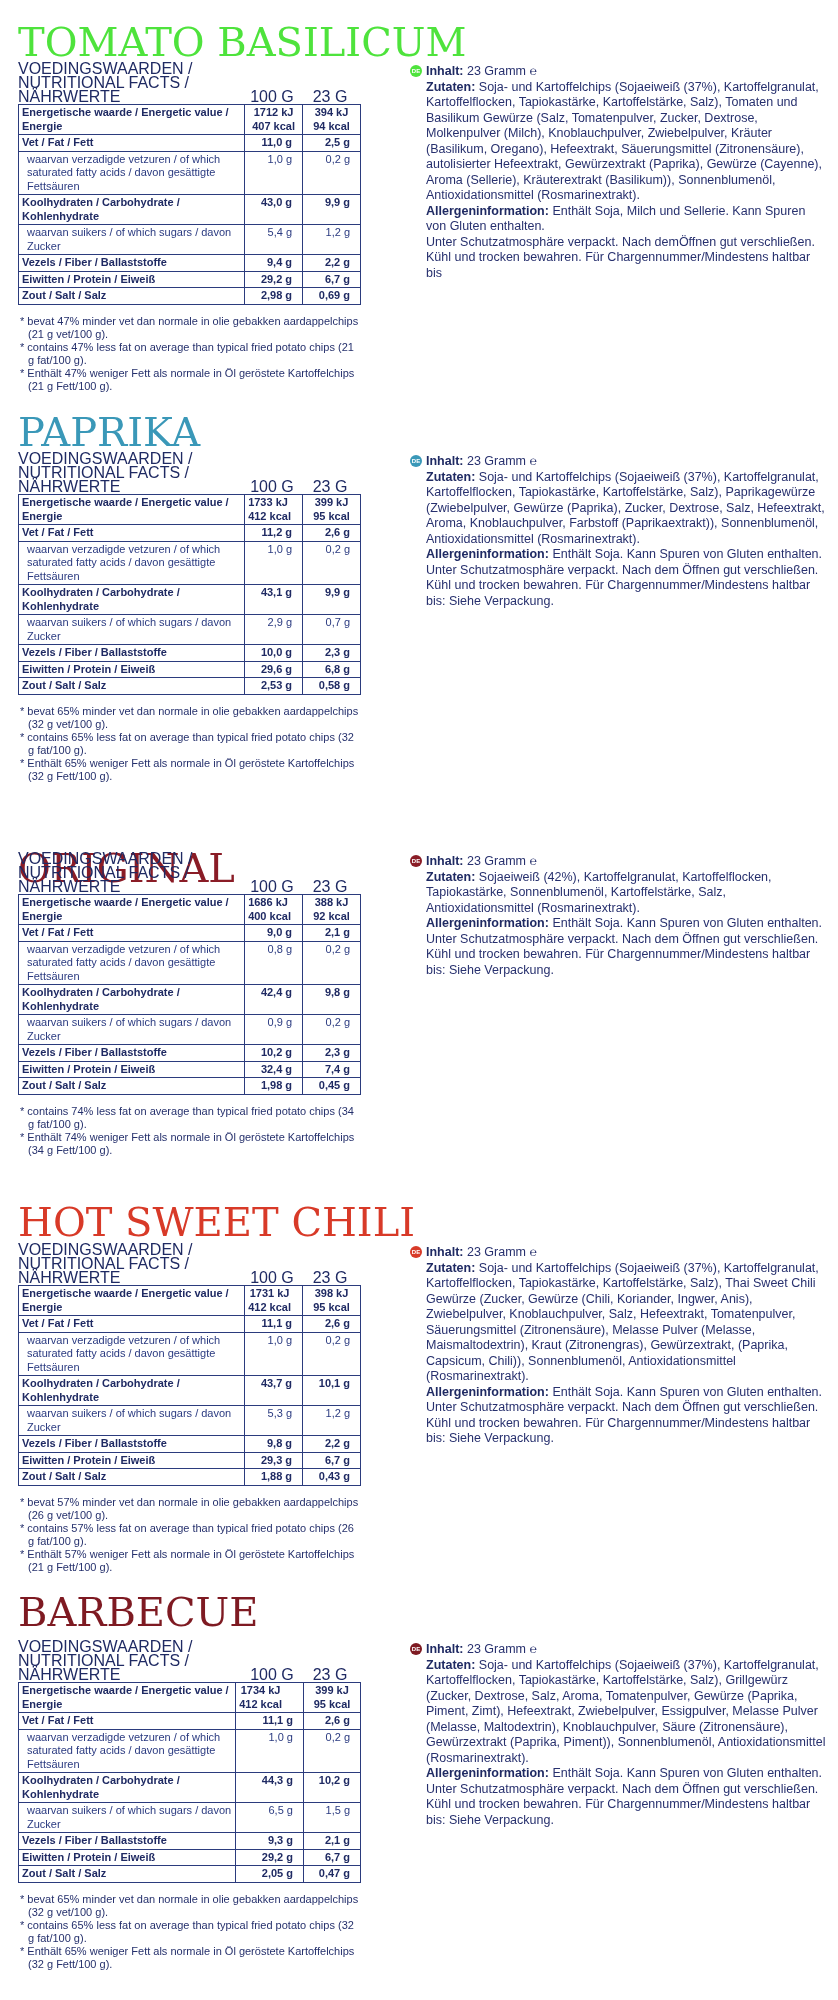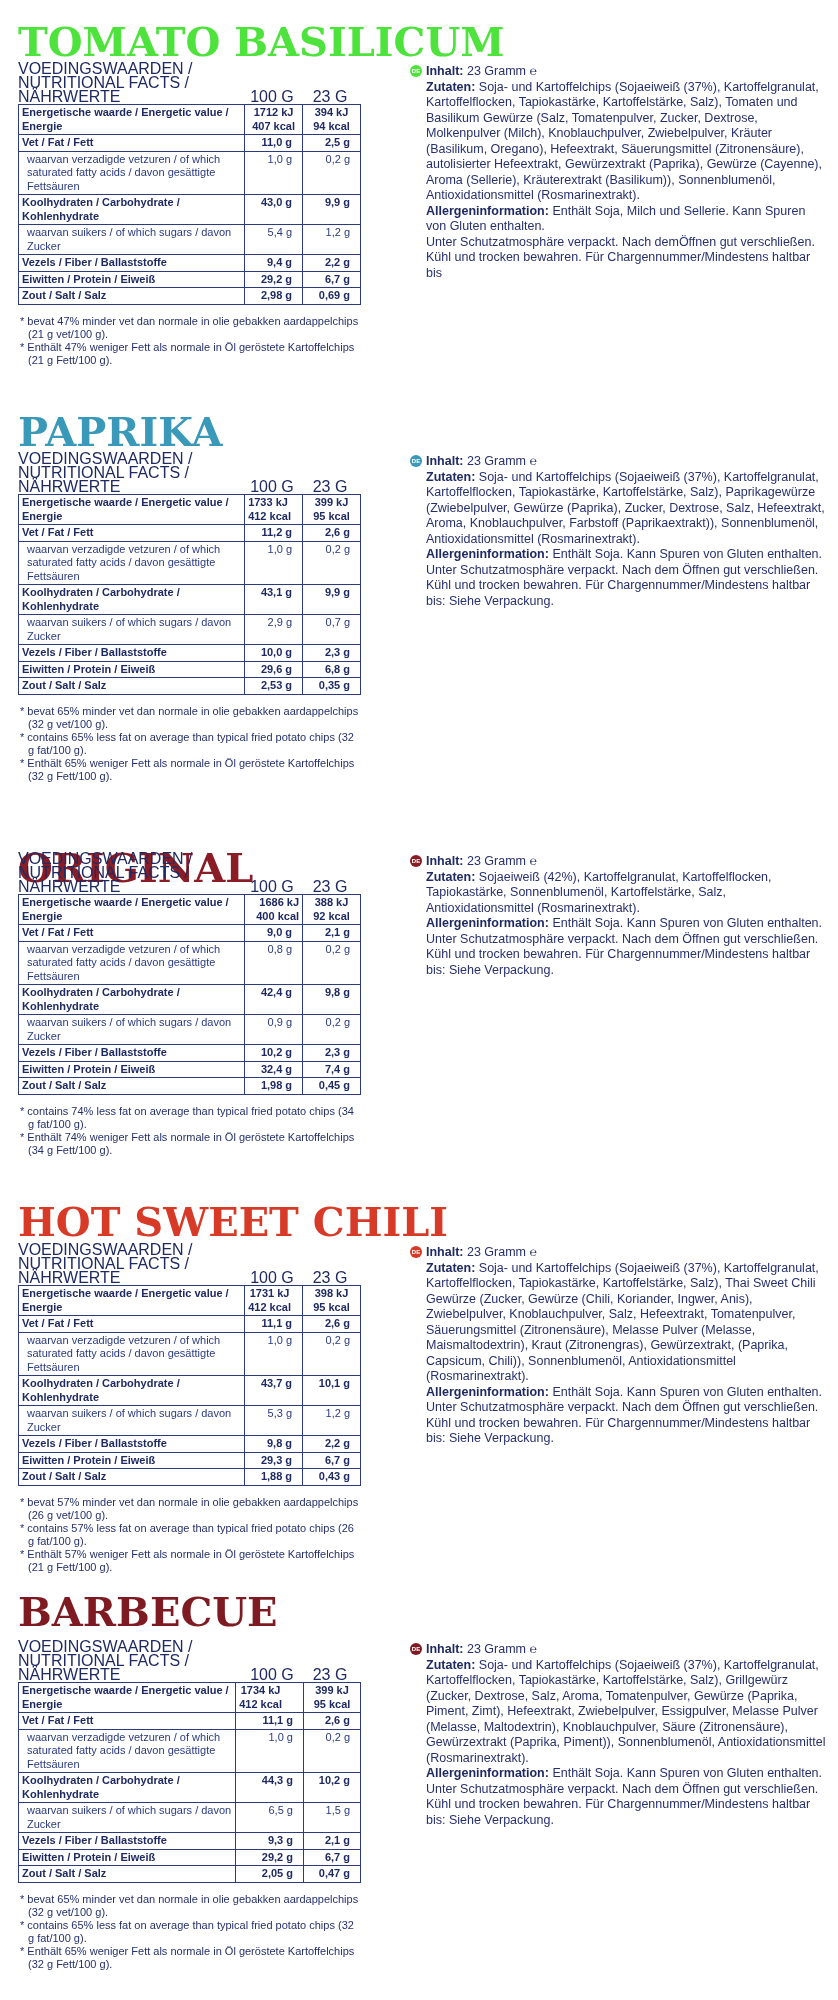--- a/index.html
+++ b/index.html
@@ -1,18 +1,18 @@
 <!DOCTYPE html>
 <html><head>
 <meta charset="utf-8">
 <style>
   * { box-sizing: border-box; margin: 0; padding: 0; }
   body { width: 838px; height: 2000px; background: #ffffff; color: #27306e; font-family: "Liberation Sans", sans-serif; position: relative; overflow: hidden; }
   .section { position: absolute; left: 0; width: 838px; }
-  .title { position: absolute; left: 18px; font-family: "DejaVu Serif", serif; font-size: 40px; line-height: 44px; letter-spacing: 0px; font-weight: bold; }
+  .title { position: absolute; left: 18px; font-family: "DejaVu Serif", serif; font-size: 40px; line-height: 44px; letter-spacing: 0px; font-weight: normal; }
   .left { position: absolute; left: 18px; width: 345px; }
   .th-head { display: flex; font-weight: normal; font-size: 16px; line-height: 14px; color: #1f2a63; }
   .th-head .lbl { width: 225px; }
   .th-head .c1 { width: 58px; text-align: center; align-self: flex-end; }
   .th-head .c2 { width: 58px; text-align: center; align-self: flex-end; }
   table.nt { border-collapse: collapse; width: 343px; font-size: 11px; line-height: 13.5px; color: #1f2a63; }
   table.nt td { border: 1.5px solid #2b3b7d; padding: 1px 3px; vertical-align: top; }
   table.nt td.lbl { width: 227px; }
   table.nt td.v { width: 58px; text-align: right; padding-right: 10px; }
   table.nt tr.bold td { font-weight: bold; }
@@ -81,20 +81,21 @@
             </tr>
         <tr class="bold">
               <td class="lbl">Zout / Salt / Salz</td>
               <td class="v">2,98 g</td>
               <td class="v">0,69 g</td>
             </tr>
       </tbody>
         </table>
       <div class="notes">
         <div>* bevat 47% minder vet dan normale in olie gebakken aardappelchips (21 g vet/100 g).</div>
+        <div>* contains 47% less fat on average than typical fried potato chips (21 g fat/100 g).</div>
         <div>* Enthält 47% weniger Fett als normale in Öl geröstete Kartoffelchips (21 g Fett/100 g).</div>
       </div>
     </div>
     <div class="right" style="top: 64px;">
       <span class="badge" style="background: rgb(78, 227, 60);">DE</span>
       <div><b>Inhalt:</b> <span>23 Gramm</span> <span class="e-mark">℮</span></div>
       <div><b>Zutaten:</b> <span>Soja- und Kartoffelchips (Sojaeiweiß (37%), Kartoffelgranulat, Kartoffelflocken, Tapiokastärke, Kartoffelstärke, Salz), Tomaten und Basilikum Gewürze (Salz, Tomatenpulver, Zucker, Dextrose, Molkenpulver (Milch), Knoblauchpulver, Zwiebelpulver, Kräuter (Basilikum, Oregano), Hefeextrakt, Säuerungsmittel (Zitronensäure), autolisierter Hefeextrakt, Gewürzextrakt (Paprika), Gewürze (Cayenne), Aroma (Sellerie), Kräuterextrakt (Basilikum)), Sonnenblumenöl, Antioxidationsmittel (Rosmarinextrakt).</span></div>
       <div><b>Allergeninformation:</b> <span>Enthält Soja, Milch und Sellerie. Kann Spuren von Gluten enthalten.</span></div>
       <div>Unter Schutzatmosphäre verpackt. Nach demÖffnen gut verschließen. Kühl und trocken bewahren. Für Chargennummer/Mindestens haltbar bis</div>
     </div>
@@ -146,21 +147,21 @@
               <td class="v">2,3 g</td>
             </tr>
         <tr class="bold">
               <td class="lbl">Eiwitten / Protein / Eiweiß</td>
               <td class="v">29,6 g</td>
               <td class="v">6,8 g</td>
             </tr>
         <tr class="bold">
               <td class="lbl">Zout / Salt / Salz</td>
               <td class="v">2,53 g</td>
-              <td class="v">0,35 g</td>
+              <td class="v">0,58 g</td>
             </tr>
       </tbody>
         </table>
       <div class="notes">
         <div>* bevat 65% minder vet dan normale in olie gebakken aardappelchips (32 g vet/100 g).</div>
         <div>* contains 65% less fat on average than typical fried potato chips (32 g fat/100 g).</div>
         <div>* Enthält 65% weniger Fett als normale in Öl geröstete Kartoffelchips (32 g Fett/100 g).</div>
       </div>
     </div>
     <div class="right" style="top: 454px;">
@@ -180,21 +181,21 @@
             <div>VOEDINGSWAARDEN /</div>
             <div>NUTRITIONAL FACTS / NÄHRWERTE</div>
           </div>
         <div class="c1">100 G</div>
         <div class="c2">23 G</div>
       </div>
       <table class="nt">
         <tbody>
             <tr class="bold">
               <td class="lbl">Energetische waarde / Energetic value / Energie</td>
-              <td class="v" style="white-space:pre;text-align:right;padding-right:3px">1686 kJ
+              <td class="v" style="white-space:pre;text-align:left;padding-right:3px">1686 kJ
 400 kcal</td>
               <td class="v" style="white-space:pre;text-align:center;padding-right:3px">388 kJ
 92 kcal</td>
             </tr>
         <tr class="bold">
               <td class="lbl">Vet / Fat / Fett</td>
               <td class="v">9,0 g</td>
               <td class="v">2,1 g</td>
             </tr>
         <tr class="sub">

